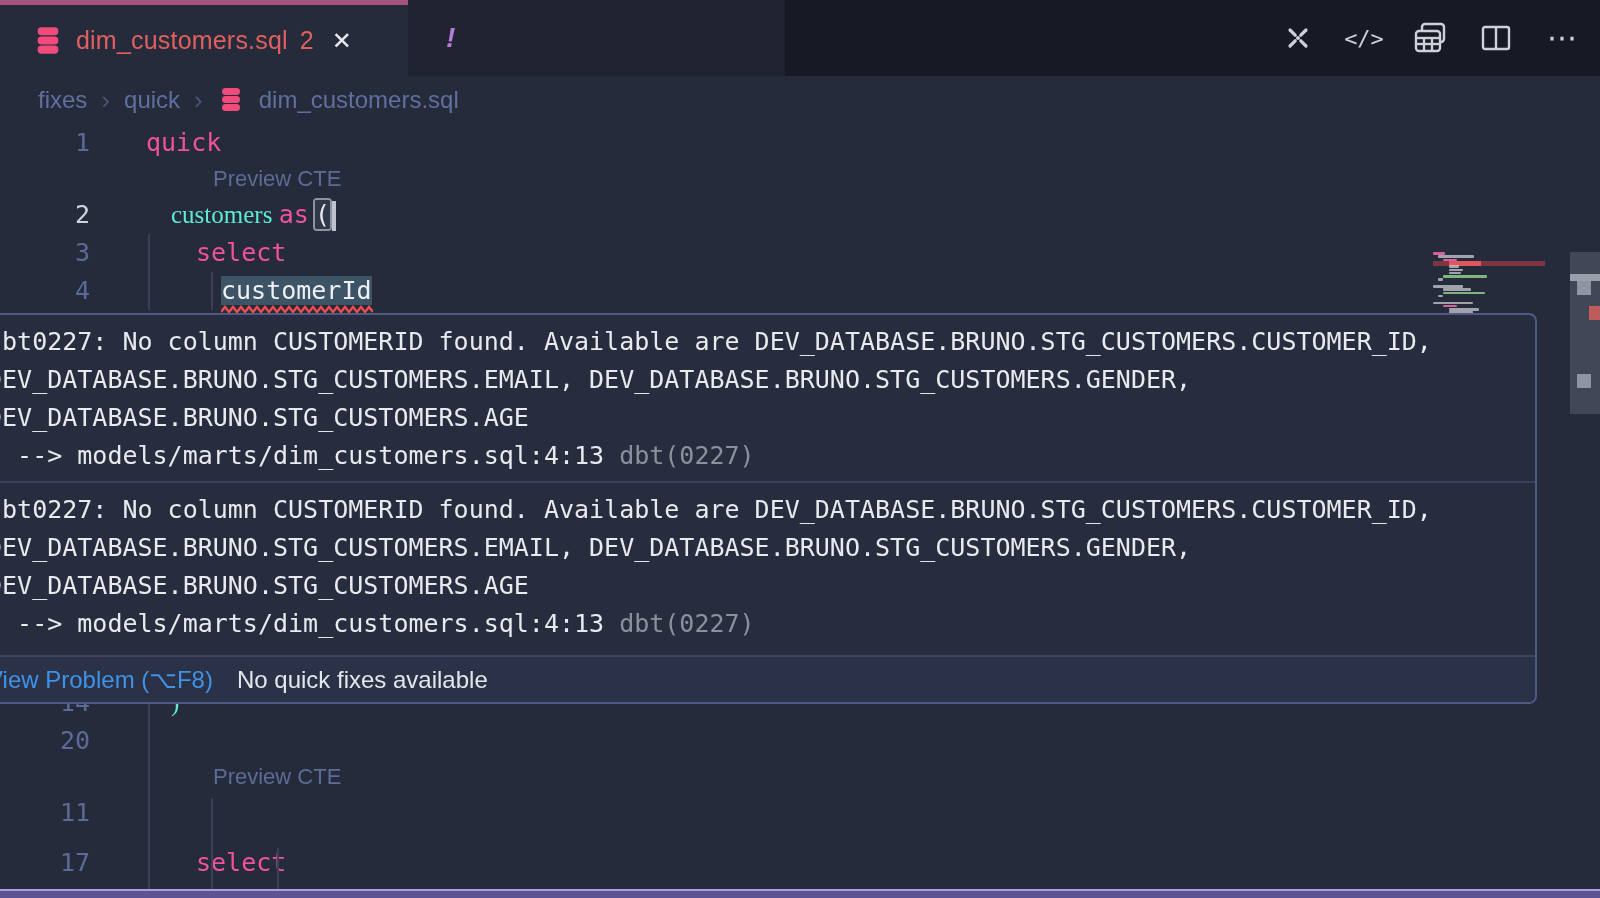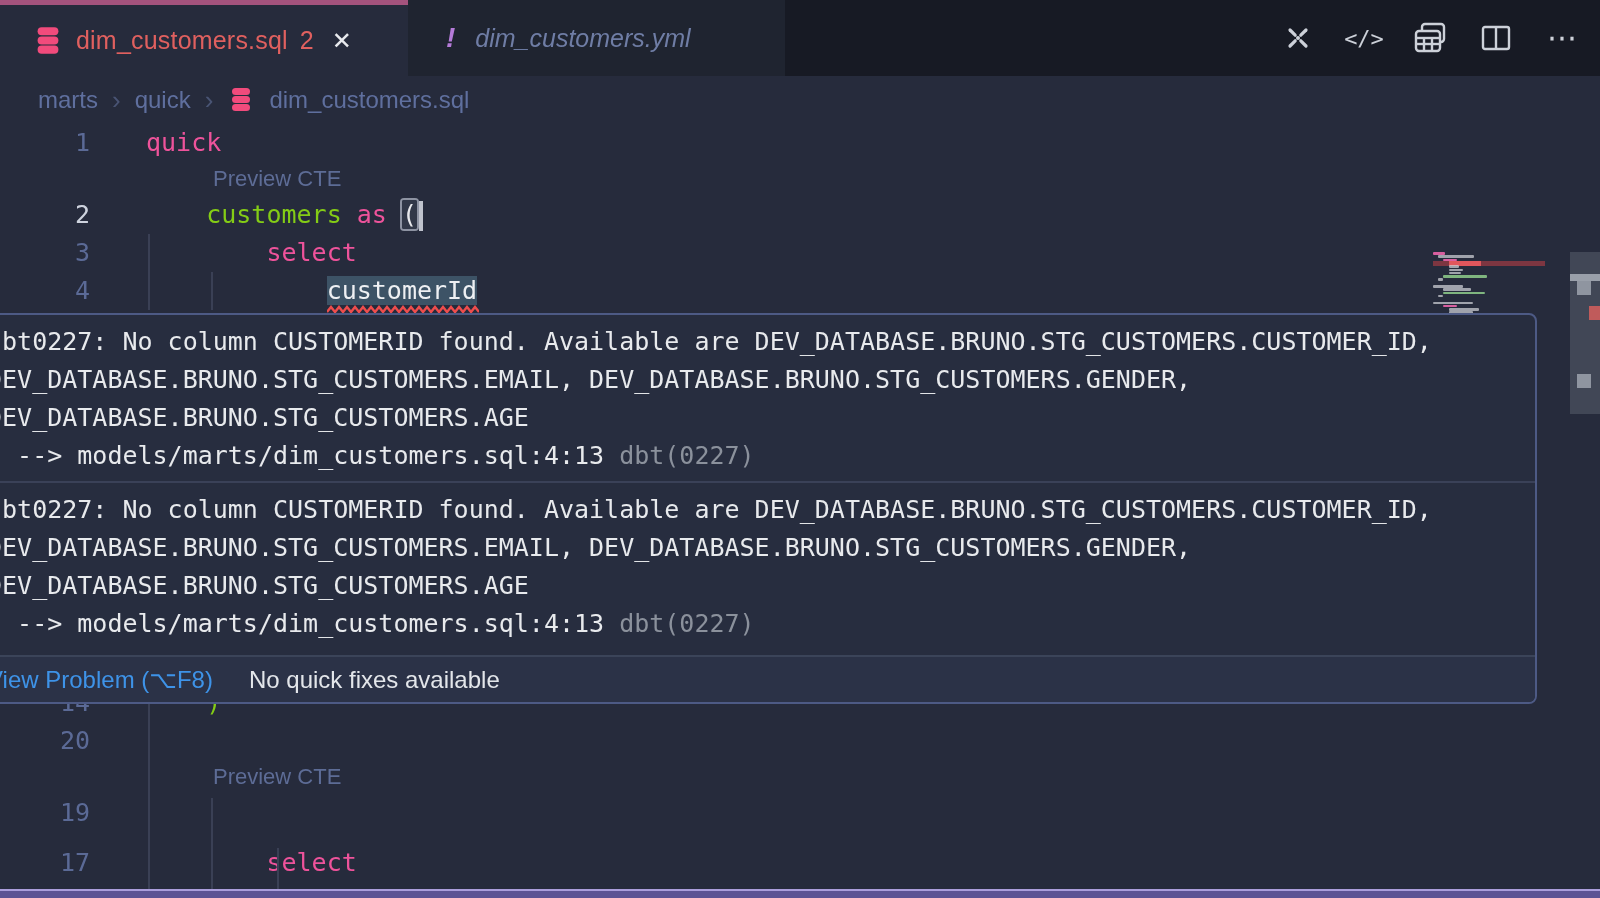--- a/index.html
+++ b/index.html
@@ -31,21 +31,21 @@
   .crumb-db{display:inline-flex;margin:0 2px;}
 
   
   .editor{position:absolute;left:0;top:124px;width:1600px;height:774px;}
   .code-row{position:absolute;left:0;width:1430px;height:38px;font-family:"DejaVu Sans Mono",monospace;
             font-size:25px;line-height:38px;}
   .ln{position:absolute;left:0;width:90px;text-align:right;color:#5b6a96;}
   .ln-active{color:#ced3de;}
   .content{position:absolute;left:146px;white-space:pre;color:#e8e9ec;}
   .tok-kw{color:#ee539b;}
-  .tok-id,.tok-pl{color:#84cc16;}
+  .tok-id,.tok-pl{color:#5eead4;font-family:Liberation Serif, serif;}
   .tok-br{background:#313848;box-shadow:0 0 0 2px #8d93a2;border-radius:2px;}
   .cursor{display:inline-block;width:4px;height:30px;background:#bfc3cd;vertical-align:middle;margin-left:2px;}
   .tok-sel{position:relative;background:#3d5366;color:#eef0f3;}
   .tok-sel svg{position:absolute;left:0;bottom:-9px;}
   .lens-row{position:absolute;left:213px;height:34px;line-height:34px;font-size:22px;color:#5d6c96;cursor:pointer;}
   .cur-line-box{position:absolute;left:146px;top:194px;width:1282px;height:38px;box-sizing:content-box;
                 border-top:2px solid #575e7c;border-bottom:5px solid #575e7c;
                 border-left:2px solid #575e7c;border-right:2px solid #575e7c;z-index:0;}
   .indent-guide{position:absolute;width:2px;background:#3a4055;}
 
@@ -63,21 +63,21 @@
                border:2px solid #4d5a85;border-radius:8px;z-index:20;overflow:hidden;}
   .hov-block{padding:8px 0 6px 0;}
   .hov-block2{padding:8px 0 12px 0;}
   .hov-line{height:38px;line-height:38px;white-space:pre;font-family:"DejaVu Sans Mono",monospace;
             font-size:25px;color:#e8eaed;}
   .hov-src{color:#8b919c;}
   .hov-divider{height:2px;background:#3a4158;}
   .hov-actions{height:45px;display:flex;align-items:center;background:#2b3247;border-top:2px solid #3b4459;
                font-size:24px;white-space:pre;}
   .hov-viewproblem{color:#3e93e8;cursor:pointer;}
-  .hov-nofix{color:#e3e6ea;margin-left:36px;}
+  .hov-nofix{color:#e3e6ea;margin-left:24px;}
 
   
   .bottom-divider{position:absolute;left:0;top:889px;width:1600px;height:9px;background:#5d5394;
                   border-top:2px solid #ab9edc;box-sizing:border-box;z-index:25;}
 </style>
 </head>
 <body>
 
 <div class="screen">
 
@@ -89,21 +89,20 @@
           <rect x="3" y="9" width="18" height="7" rx="3.5" fill="#f14b7c"></rect>
           <rect x="3" y="17" width="18" height="7" rx="3.5" fill="#f14b7c"></rect>
         </svg>
       </span>
       <span class="tab-label">dim_customers.sql</span>
       <span class="tab-badge">2</span>
       <span class="tab-close">✕</span>
     </div>
     <div class="tab tab-inactive">
       <span class="warn-glyph">!</span>
-      <span class="tab-label-italic">dim_customers.yml</span>
     </div>
     <div class="tab-actions">
       <span class="act-icon">
         <svg width="34" height="34" viewBox="0 0 34 34" fill="none" stroke="#cdd1d9" stroke-width="3.2" stroke-linecap="round">
           <path d="M9 9 L14.2 14.2"></path>
             <path d="M25 9 L19.8 14.2"></path>
           <path d="M9 25 L14.2 19.8"></path>
             <path d="M25 25 L19.8 19.8"></path>
           <circle cx="17" cy="17" r="2" fill="#cdd1d9" stroke="none"></circle>
         </svg>
@@ -127,21 +126,21 @@
           <line x1="17" y1="4" x2="17" y2="26"></line>
         </svg>
       </span>
       <span class="act-icon">
         <span class="more-glyph">⋯</span>
       </span>
     </div>
   </div>
 
   <div class="breadcrumb">
-    <span class="crumb">marts</span>
+    <span class="crumb">fixes</span>
     <span class="crumb-sep">›</span>
     <span class="crumb">quick</span>
     <span class="crumb-sep">›</span>
     <span class="crumb-db">
       <svg width="24" height="26" viewBox="0 0 24 26">
         <rect x="3" y="1" width="18" height="7" rx="3.5" fill="#f14b7c"></rect>
         <rect x="3" y="9" width="18" height="7" rx="3.5" fill="#f14b7c"></rect>
         <rect x="3" y="17" width="18" height="7" rx="3.5" fill="#f14b7c"></rect>
       </svg>
     </span>
@@ -176,21 +175,21 @@
         <div class="code-row" style="top: 560px;">
           <span class="ln">14</span>
           <span class="content"><span class="tok-pl">    </span><span class="tok-id">)</span></span>
         </div>
         <div class="code-row" style="top: 598px;">
           <span class="ln">20</span>
           <span class="content"></span>
         </div>
         <div class="lens-row" style="top: 636px;">Preview CTE</div>
         <div class="code-row" style="top: 670px;">
-          <span class="ln">19</span>
+          <span class="ln">11</span>
         </div>
         <div class="code-row" style="top: 720px;">
           <span class="ln">17</span>
           <span class="content"><span class="tok-pl">        </span><span class="tok-kw">select</span></span>
         </div>
       </div>
 
     <div class="indent-guide" style="left:148px;top:110px;height:76px;"></div>
     <div class="indent-guide" style="left:211px;top:148px;height:38px;"></div>
     <div class="indent-guide" style="left:148px;top:560px;height:207px;"></div>

